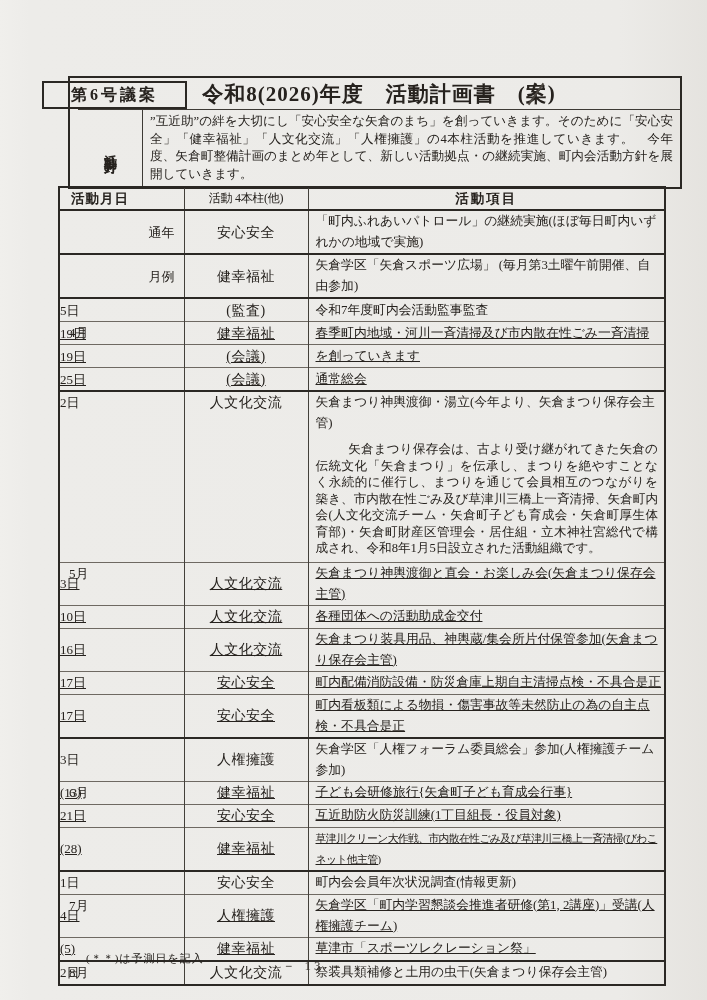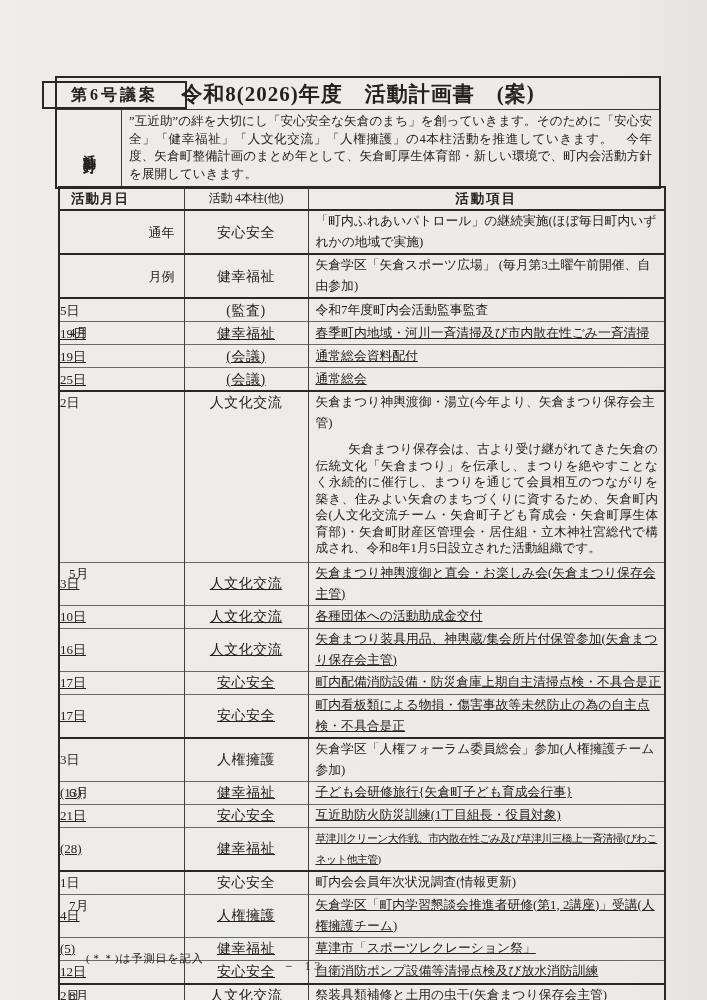--- a/index.html
+++ b/index.html
@@ -14,22 +14,23 @@
     color:#26221e;
   }
   
   .issue-box{
     position:absolute;left:42px;top:45px;width:141px;height:24px;
     border:2px solid #2b2824;display:flex;align-items:center;justify-content:center;
     font-size:16px;font-weight:bold;letter-spacing:3px;margin-top:36px;
   }
   
   .header-box{
-    position:absolute;left:55px;top:76px;width:602px;
+    position:absolute;left:68px;top:76px;width:602px;
     border:2px solid #2b2824;
+    padding-left:8px;
   }
   .doc-title{
     height:31px;display:flex;align-items:center;justify-content:center;
     font-size:21px;font-weight:bold;letter-spacing:1px;
     border-bottom:1px solid #3d3a35;
   }
   .draft-char{position:relative;display:inline-block;}
   .draft-char::after{
     content:"";position:absolute;left:-3px;top:48%;width:26px;border-top:2px solid #4a453f;
     transform:rotate(-55deg);
@@ -93,21 +94,21 @@
   </div>
 
   <div class="header-box">
     <div class="doc-title">
       <span>令和8(2026)年度　活動計画書　(</span>
         <span class="draft-char">案</span>
         <span>)</span>
     </div>
     <div class="policy-row">
       <div class="policy-label">活動方針</div>
-      <div class="policy-text">”互近助”の絆を大切にし「安心安全な矢倉のまち」を創っていきます。そのために「安心安全」「健幸福祉」「人文化交流」「人権擁護」の4本柱活動を推進していきます。　今年度、矢倉町整備計画のまとめ年として、矢倉町厚生体育部・新しい環境で、町内会活動方針を展開していきます。</div>
+      <div class="policy-text">”互近助”の絆を大切にし「安心安全な矢倉のまち」を創っていきます。そのために「安心安全」「健幸福祉」「人文化交流」「人権擁護」の4本柱活動を推進していきます。　今年度、矢倉町整備計画のまとめ年として、新しい活動拠点・の継続実施、町内会活動方針を展開していきます。</div>
     </div>
   </div>
 
   <table class="plan">
     <colgroup>
         <col class="c1">
         <col class="c2">
         <col class="c3">
       </colgroup>
     <thead>
@@ -147,38 +148,38 @@
           <td class="c-date"><span class="month">4月</span><span>19日</span></td>
           <td class="c-cat">健幸福祉</td>
           <td class="c-act">
             <div>春季町内地域・河川一斉清掃及び市内散在性ごみ一斉清掃</div>
           </td>
         </tr>
         <tr>
           <td class="c-date"><span>19日</span></td>
           <td class="c-cat">(会議)</td>
           <td class="c-act">
-            <div>通常総会資料配付</div>
+            <div>を創っていきます</div>
           </td>
         </tr>
         <tr>
           <td class="c-date"><span>25日</span></td>
           <td class="c-cat">(会議)</td>
           <td class="c-act">
             <div>通常総会</div>
           </td>
         </tr>
       </tbody>
       <tbody>
         <tr class="tall">
           <td class="c-date"><span>2日</span></td>
           <td class="c-cat">人文化交流</td>
           <td class="c-act">
             <div>矢倉まつり神輿渡御・湯立(今年より、矢倉まつり保存会主管)</div>
-            <div class="note-para">矢倉まつり保存会は、古より受け継がれてきた矢倉の伝統文化「矢倉まつり」を伝承し、まつりを絶やすことなく永続的に催行し、まつりを通じて会員相互のつながりを築き、住みよい矢倉のまちづくりに資するため、矢倉町内会(人文化交流チーム・矢倉町子ども育成会・矢倉町厚生体育部)・矢倉町財産区管理会・居住組・立木神社宮総代で構成され、令和8年1月5日設立された活動組織です。</div>
+            <div class="note-para">矢倉まつり保存会は、古より受け継がれてきた矢倉の伝統文化「矢倉まつり」を伝承し、まつりを絶やすことなく永続的に催行し、まつりを通じて会員相互のつながりを築き、市内散在性ごみ及び草津川三橋上一斉清掃、矢倉町内会(人文化交流チーム・矢倉町子ども育成会・矢倉町厚生体育部)・矢倉町財産区管理会・居住組・立木神社宮総代で構成され、令和8年1月5日設立された活動組織です。</div>
           </td>
         </tr>
         <tr>
           <td class="c-date"><span class="month">5月</span><span>3日</span></td>
           <td class="c-cat">人文化交流</td>
           <td class="c-act">
             <div>矢倉まつり神輿渡御と直会・お楽しみ会(矢倉まつり保存会主管)</div>
           </td>
         </tr>
         <tr>
@@ -255,27 +256,20 @@
             <div>矢倉学区「町内学習懇談会推進者研修(第1, 2講座)」受講(人権擁護チーム)</div>
           </td>
         </tr>
         <tr>
           <td class="c-date"><span>(5)</span></td>
           <td class="c-cat">健幸福祉</td>
           <td class="c-act">
             <div>草津市「スポーツレクレーション祭」</div>
           </td>
         </tr>
-        <tr>
-          <td class="c-date"><span>12日</span></td>
-          <td class="c-cat">安心安全</td>
-          <td class="c-act">
-            <div>自衛消防ポンプ設備等清掃点検及び放水消防訓練</div>
-          </td>
-        </tr>
       </tbody>
       <tbody>
         <tr>
           <td class="c-date"><span class="month">8月</span><span>2日</span></td>
           <td class="c-cat">人文化交流</td>
           <td class="c-act">
             <div>祭装具類補修と土用の虫干(矢倉まつり保存会主管)</div>
           </td>
         </tr>
       </tbody>

